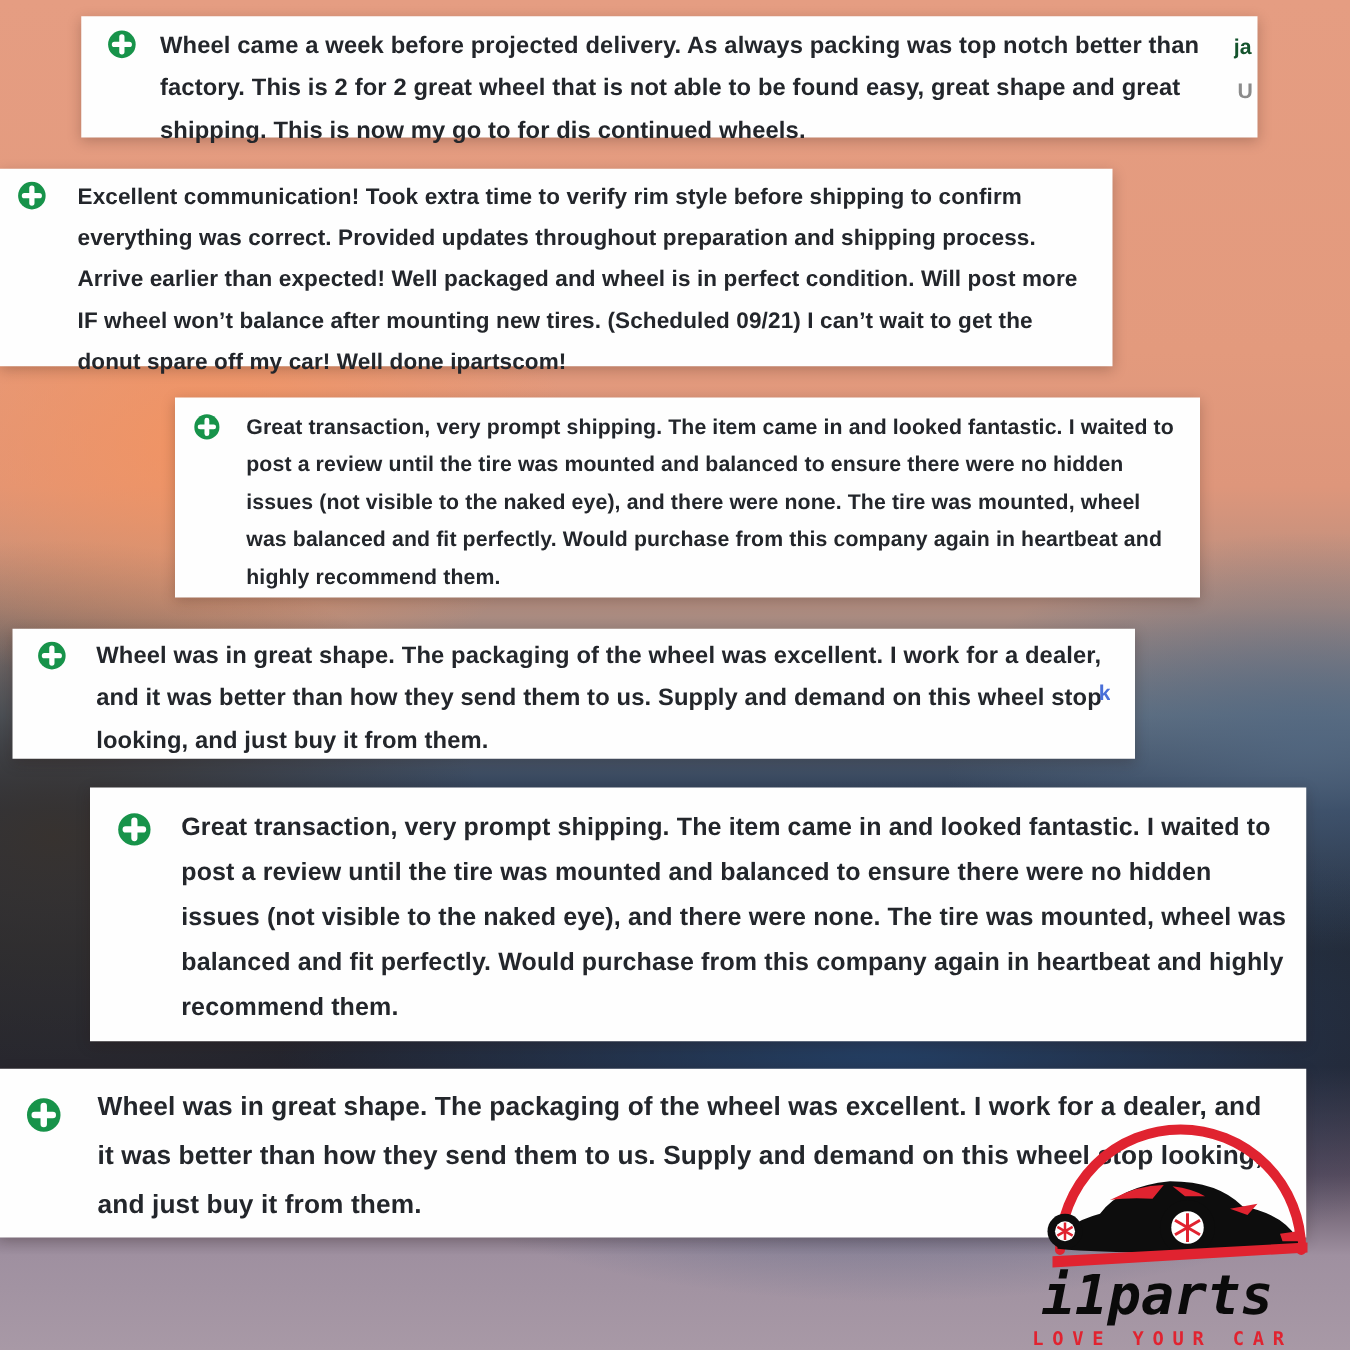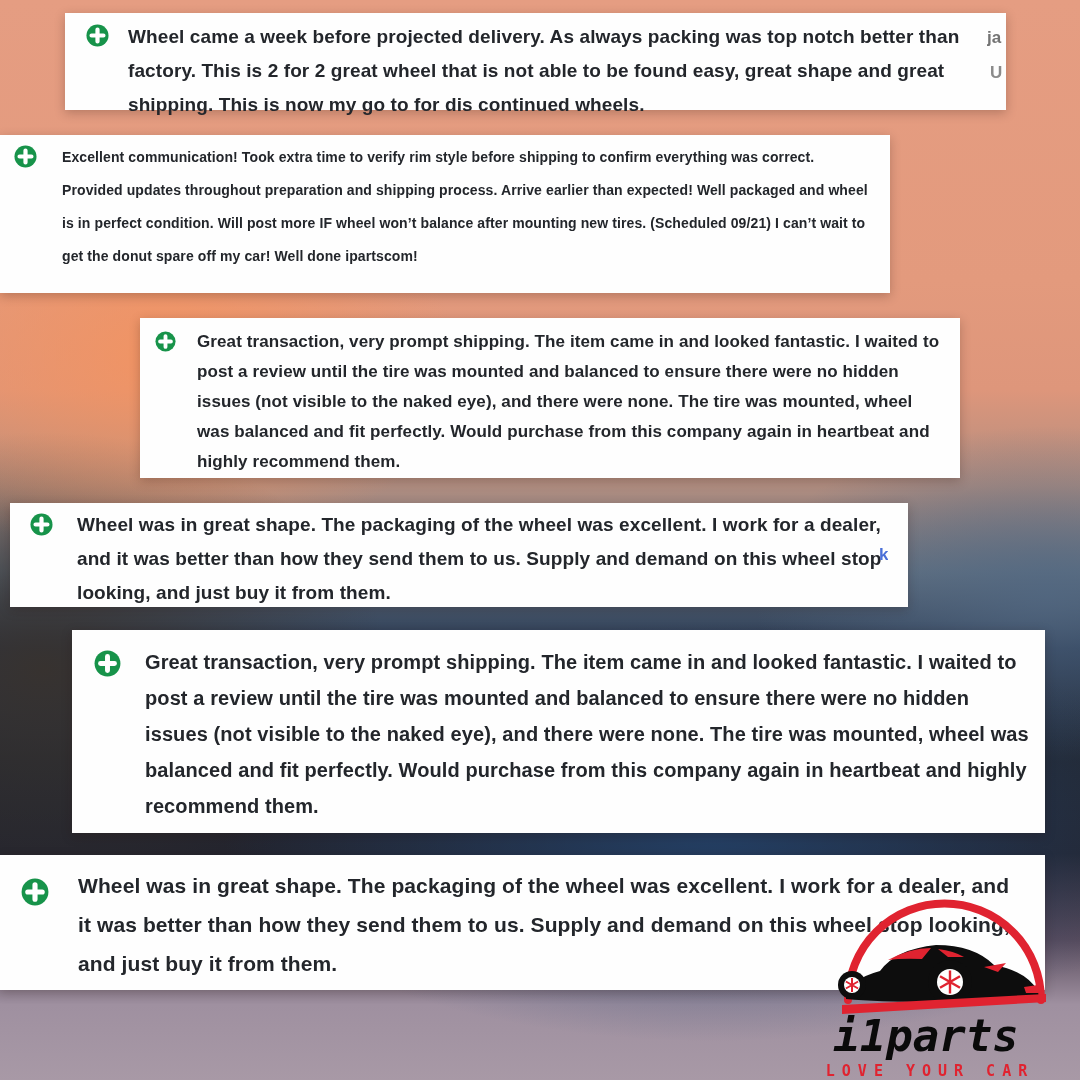--- a/index.html
+++ b/index.html
@@ -27,26 +27,26 @@
     margin:0;font-weight:700;color:#23262b;position:absolute;
     letter-spacing:.1px;
   }
   .plus{position:absolute;display:block;line-height:0;}
   .plus svg{display:block;}
   
   .r1{left:65px;top:13px;width:941px;height:97px;}
   .r1 .plus{left:21px;top:11px;}
   .r1 .txt{left:63px;top:7px;width:862px;font-size:19px;line-height:34px;}
   .user-frag{position:absolute;font-weight:700;overflow:hidden;white-space:nowrap;}
-  .r1 .uf1{right:1px;top:15px;width:18px;color:#737373;font-size:17px;}
+  .r1 .uf1{right:1px;top:15px;width:18px;color:#14532d;font-size:17px;}
   .r1 .uf2{right:1px;top:50px;width:15px;color:#8b8b8b;font-size:17px;}
   
   .r2{left:0;top:135px;width:890px;height:158px;}
   .r2 .plus{left:14px;top:10px;}
-  .r2 .txt{left:62px;top:6px;width:812px;font-size:14px;line-height:33px;}
+  .r2 .txt{left:62px;top:6px;width:812px;font-size:18px;line-height:33px;}
   
   .r3{left:140px;top:318px;width:820px;height:160px;}
   .r3 .plus{left:15px;top:13px;}
   .r3 .txt{left:57px;top:9px;width:752px;font-size:17px;line-height:30px;}
   
   .r4{left:10px;top:503px;width:898px;height:104px;}
   .r4 .plus{left:20px;top:10px;}
   .r4 .txt{left:67px;top:5px;width:818px;font-size:19px;line-height:34px;}
   .r4 .uf3{right:20px;top:42px;width:9px;color:#4a6fd8;font-size:17px;}
   

